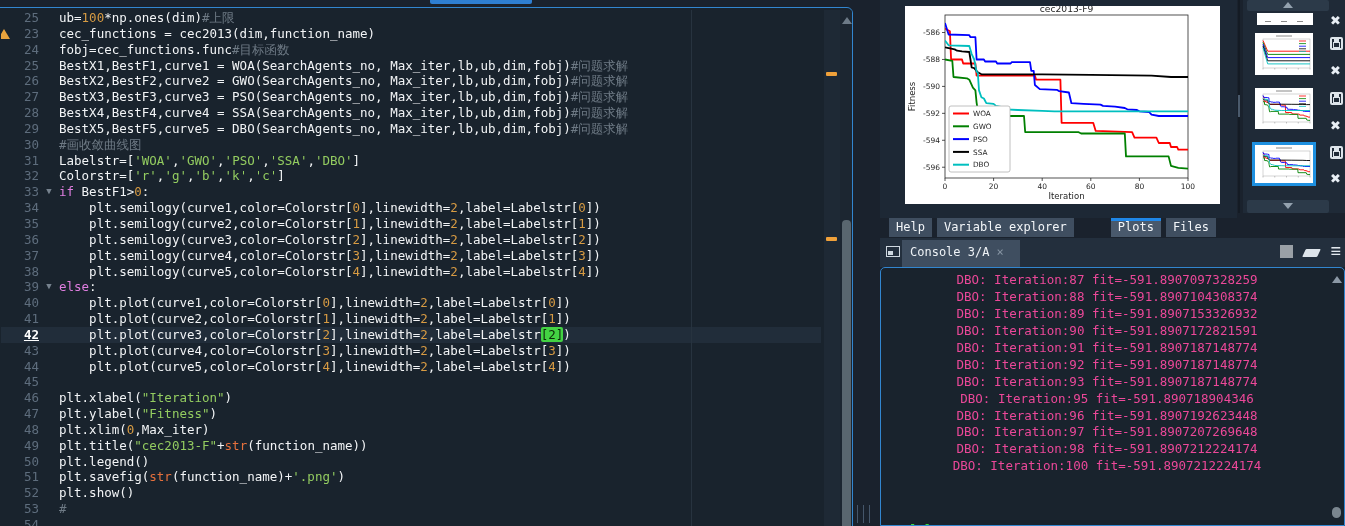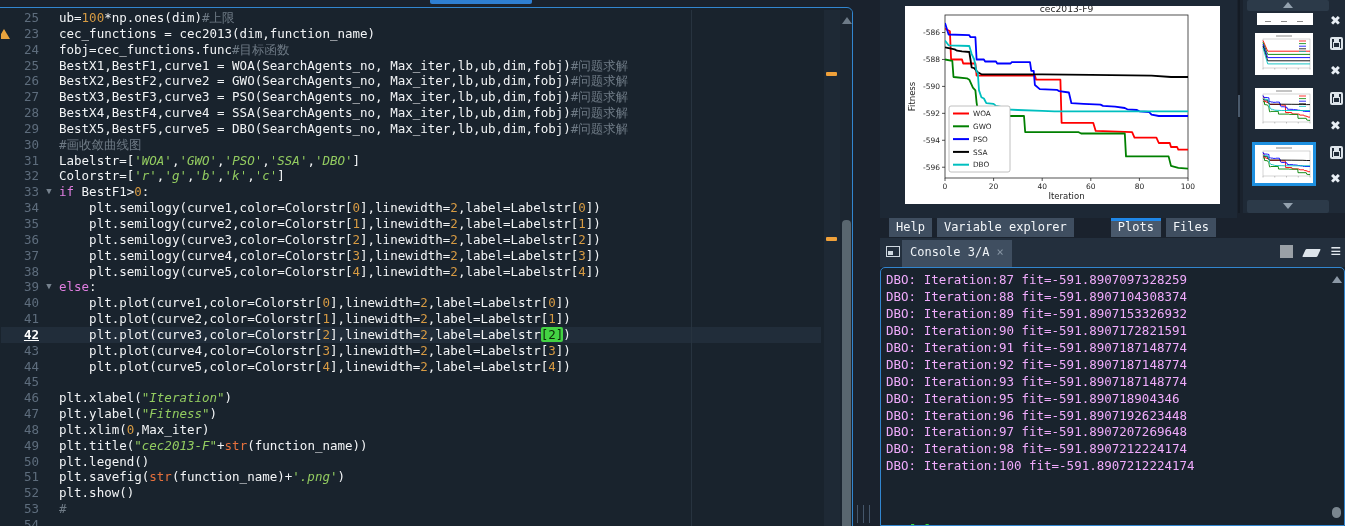--- a/index.html
+++ b/index.html
@@ -19,21 +19,21 @@
   .warn-slot{width:12px;flex:none;position:relative;}
   .warn-tri{position:absolute;left:-3px;top:3px;width:0;height:0;
             border-left:6px solid transparent;border-right:6px solid transparent;border-bottom:10px solid #e8a33d;}
   .lnum{width:26px;flex:none;text-align:right;color:#5e6d7d;}
   .lnum.cur{color:#ffffff;font-weight:bold;text-decoration:underline;}
   .fold-slot{width:20px;flex:none;text-align:center;color:#76828e;font-size:9px;line-height:15.85px;}
   .codetxt{flex:1;color:#f2f4f6;}
   .tk-n{color:#f2f4f6}
   .tk-u{color:#d79b43}
   .tk-k{color:#df7ee0}
-  .tk-s{color:#93cc60;font-style:italic}
+  .tk-s{color:#93cc60;}
   .tk-c{color:#6e7a85}
   .tk-b{color:#e5703d}
   .tk-h{background:#43d243;color:#0b2a08;border-radius:2px}
   .edge-line{position:absolute;left:698px;top:2px;bottom:0;width:1px;background:#27333f;}
   .flag-strip{position:absolute;left:831px;top:2px;bottom:0;width:16px;background:#1e2935;}
   .flag-dash{position:absolute;left:2px;width:11px;height:4px;background:#f0a13a;border-radius:1px;}
   .ed-scrollbar{position:absolute;left:847px;top:2px;bottom:0;width:13px;background:#1c2631;}
   .sb-up{position:absolute;top:7px;left:2px;width:0;height:0;
          border-left:5px solid transparent;border-right:5px solid transparent;border-bottom:7px solid #6d7a87;}
   .sb-thumb{position:absolute;left:2px;right:2px;top:210px;bottom:0;background:#59666f;border-radius:4px;}
@@ -73,31 +73,31 @@
   .pane-tabs{position:absolute;left:880px;top:218px;width:336px;height:19px;display:flex;gap:5px;justify-content:flex-end;align-items:stretch;}
   .ptab{background:#3f4e60;color:#f2f5f8;border:none;font-family:"DejaVu Sans Mono",monospace;font-size:12px;
         padding:1px 7px 2px 7px;border-radius:0;cursor:pointer;}
   .ptab.active{background:#49596c;box-shadow:inset 0 3px 0 #1f87e8;margin-left:32px;}
 
   
   .console-header{position:absolute;left:880px;top:238px;width:465px;height:29px;background:#232f3d;}
   .browse-icon{position:absolute;left:6px;top:8px;width:14px;height:11px;border:1px solid #cfd8e0;background:none;padding:0;cursor:pointer;}
   .browse-icon:before{content:"";position:absolute;left:1px;bottom:1px;width:5px;height:4px;background:#cfd8e0;}
   .console-tab{position:absolute;left:22px;top:2px;height:30px;background:#3f4e60;border-bottom:3px solid #1f87e8;
-               color:#eef2f6;font-size:12px;padding:5px 8px 0 8px;cursor:pointer;white-space:nowrap;}
+               color:#eef2f6;font-size:12px;padding:5px 16px 0 8px;cursor:pointer;white-space:nowrap;}
   .console-tab .tclose{color:#8795a3;margin-left:7px;font-size:12px;}
   .chead-btns{position:absolute;right:4px;top:6px;display:flex;gap:11px;align-items:center;}
   .stopsq{width:13px;height:13px;background:#9aa0a6;border:none;padding:0;cursor:pointer;}
   .eraser{width:15px;height:8px;background:#dde4ea;transform:skewX(-25deg);border-radius:1px;border:none;padding:0;cursor:pointer;margin-top:3px;}
   .menu-btn{background:none;border:none;color:#e2e8ee;font-size:18px;line-height:14px;padding:0;cursor:pointer;font-weight:bold;}
 
   .console-body{position:absolute;left:880px;top:267px;width:465px;height:259px;background:#19232d;
                 border:1px solid #3286cf;border-radius:5px 5px 0 0;overflow:hidden;}
   .console-lines{position:absolute;left:5px;top:4px;right:16px;}
-  .console-line{height:16.95px;line-height:16.95px;font-size:12.5px;color:#f0abfc;white-space:pre;}
+  .console-line{height:16.95px;line-height:16.95px;font-size:12.5px;color:#ec4899;white-space:pre;text-align:center;}
   .console-prompt{position:absolute;left:5px;top:253px;height:17px;line-height:17px;font-size:12.5px;color:#3ddb3d;font-weight:bold;}
   .con-scroll{position:absolute;right:1px;top:1px;bottom:0;width:13px;}
   .con-up{position:absolute;top:7px;left:2px;width:0;height:0;
           border-left:5px solid transparent;border-right:5px solid transparent;border-bottom:7px solid #8b98a5;}
   .con-thumb{position:absolute;left:2px;top:238px;width:9px;height:11px;background:#7a868f;border-radius:5px;}
 </style>
 </head>
 <body>
 
 <div class="stage">

